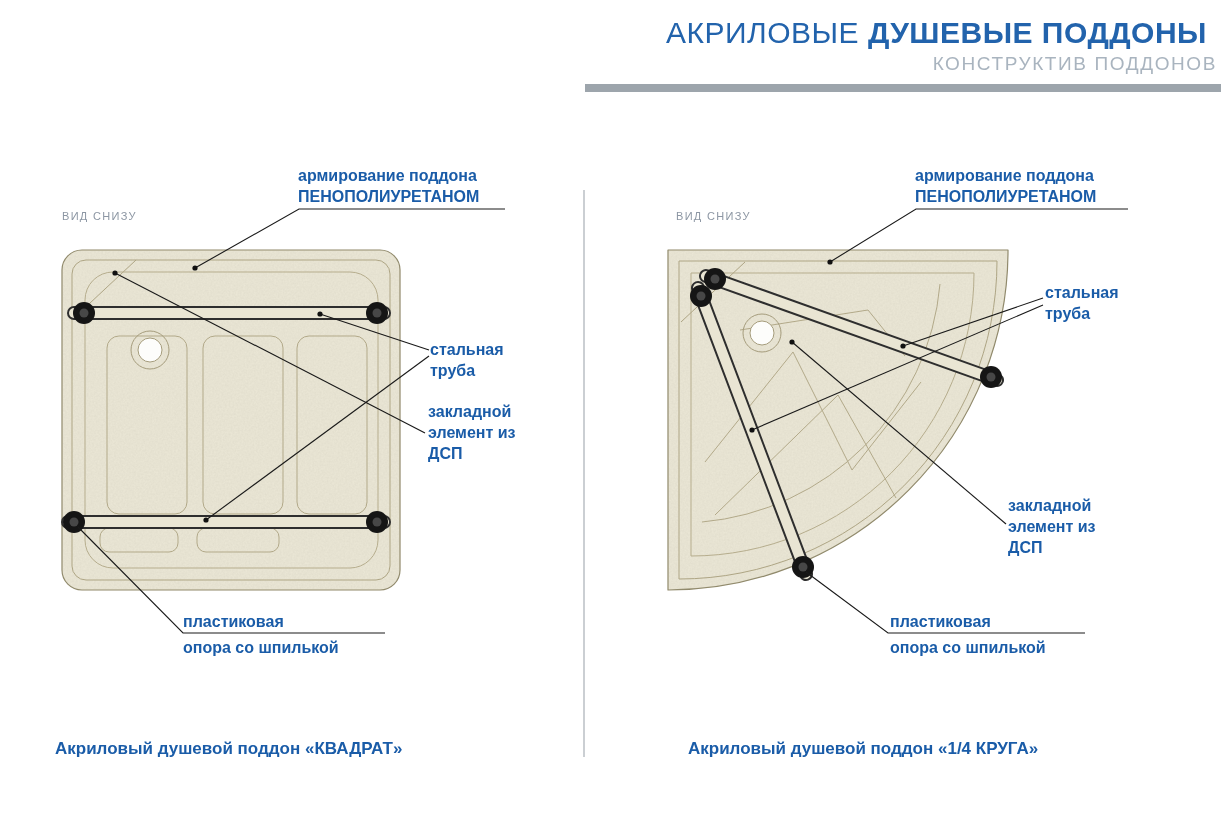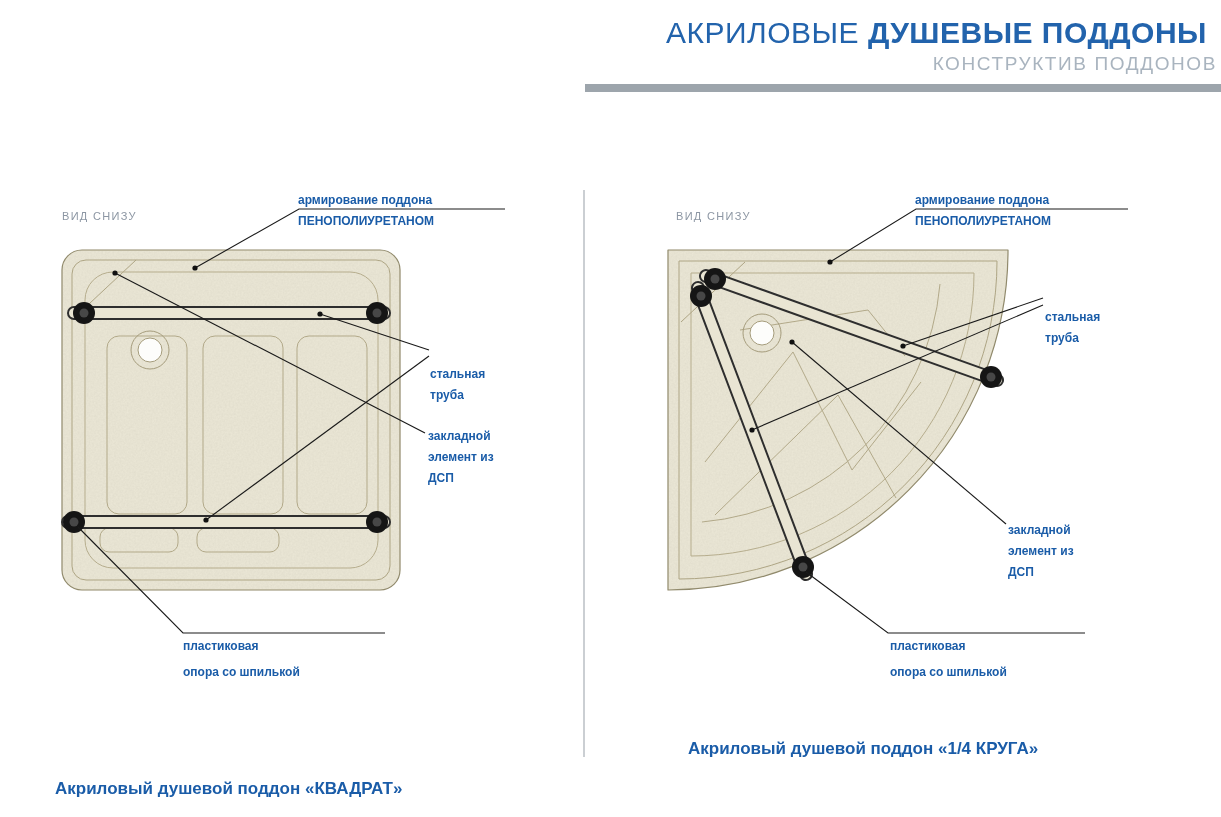--- a/index.html
+++ b/index.html
@@ -20,40 +20,40 @@
     position:absolute;top:84px;left:585px;right:0;height:8px;background:#9DA5AC;
   }
   .v-divider{
     position:absolute;left:583px;top:190px;width:2px;height:567px;background:#CBCFD3;
   }
   .art{position:absolute;left:0;top:0;}
   .view-label{
     position:absolute;font-size:11px;color:#8C96A3;letter-spacing:1.3px;white-space:nowrap;text-align:right;
   }
   .callout{
-    position:absolute;font-size:12px;font-weight:bold;color:#1A5CA8;
-    line-height:21px;white-space:pre-line;margin-top:25px;
+    position:absolute;font-size:16px;font-weight:bold;color:#1A5CA8;
+    line-height:21px;white-space:pre-line;
   }
   .caption{
     position:absolute;top:739px;font-size:17px;font-weight:bold;color:#1A5CA8;white-space:nowrap;
   }
   
   #view-left{left:62px;top:210px;}
   #view-right{left:676px;top:210px;}
   #reinf-left{left:298px;top:165px;}
   #reinf-right{left:915px;top:165px;}
   #steel-left{left:430px;top:339px;}
   #steel-right{left:1045px;top:282px;}
   #chip-left{left:428px;top:401px;}
   #chip-right{left:1008px;top:495px;}
   #supp-left-1{left:183px;top:611px;}
   #supp-left-2{left:183px;top:637px;}
   #supp-right-1{left:890px;top:611px;}
   #supp-right-2{left:890px;top:637px;}
-  #caption-left{left:55px;margin-top:40px;}
+  #caption-left{left:55px;}
   #caption-right{left:688px;}
 </style>
 </head>
 <body>
 
 <div class="page-title"><span>АКРИЛОВЫЕ </span><span class="t-bold">ДУШЕВЫЕ ПОДДОНЫ</span></div>
 <div class="page-subtitle">КОНСТРУКТИВ ПОДДОНОВ</div>
 <div class="header-bar"></div>
 <div class="v-divider"></div>
 

